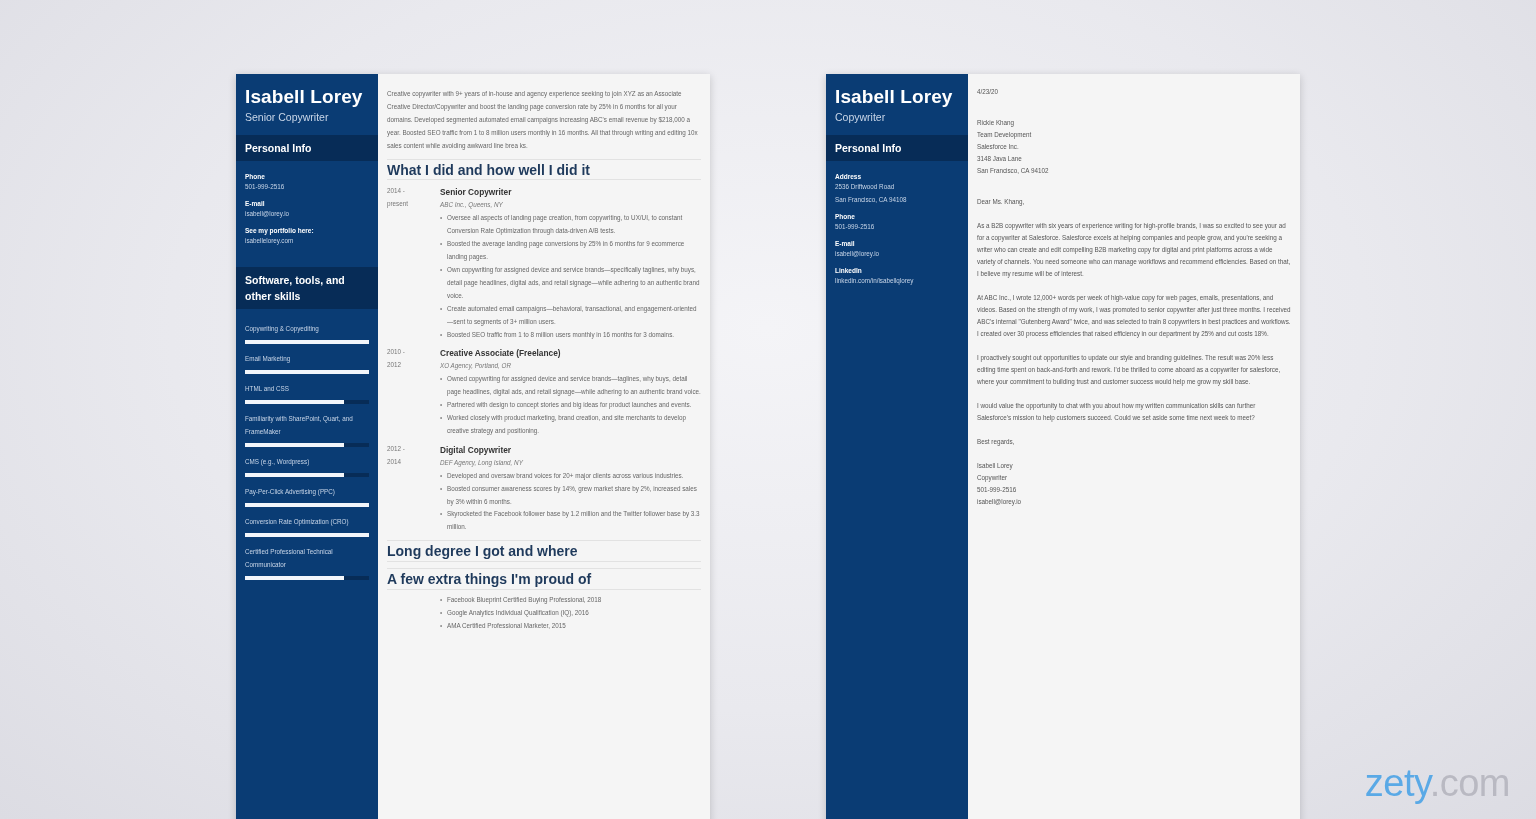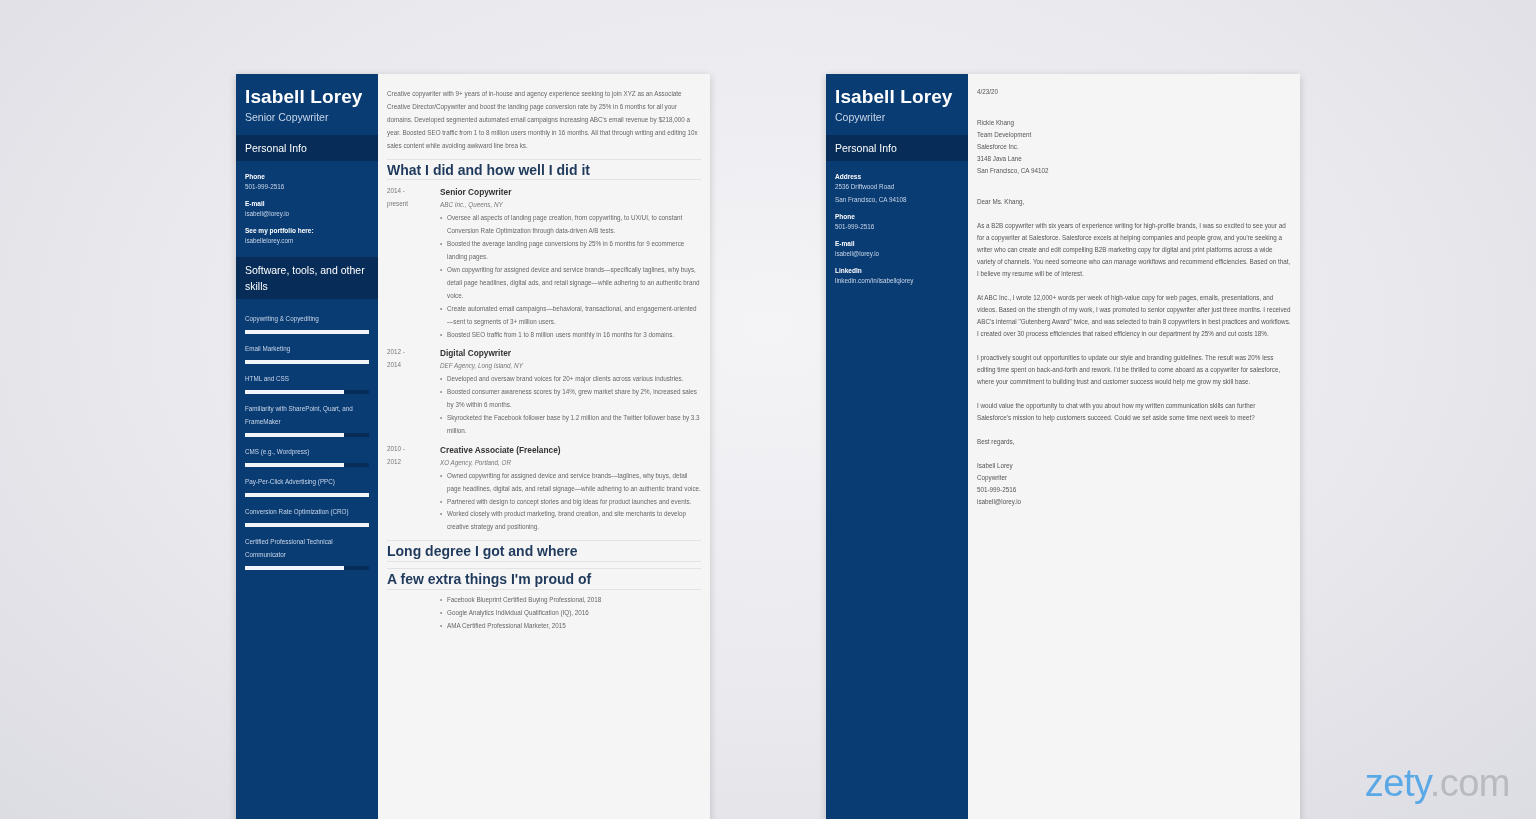--- a/index.html
+++ b/index.html
@@ -18,21 +18,21 @@
   .resume { left: 236px; width: 474px; }
   .cover  { left: 826px; width: 474px; }
   .sidebar {
     width: 142px; height: 100%; background: #0a3c74; color: #fff;
     flex-shrink: 0;
   }
   .sb-head { padding: 11px 9px 6px; }
   .sb-name { font-size: 19px; font-weight: bold; line-height: 23px; letter-spacing: 0.1px; }
   .sb-title { font-size: 10.5px; color: #c9d6e8; margin-top: 3px; }
   .sb-section {
-    background: #072c57; padding: 5px 9px; font-size: 10.5px; font-weight: normal;
+    background: #072c57; padding: 5px 9px; font-size: 10.5px; font-weight: bold;
     margin-top: 6px; line-height: 16px;
   }
   .sb-body { padding: 5px 9px 0; }
   .sb-label { font-size: 6.5px; font-weight: bold; margin-top: 7px; color: #fff; }
   .sb-value { font-size: 6.3px; color: #c9d6e8; margin-top: 4px; line-height: 12px; }
   .skill { margin-top: 8px; }
   .skill-name { font-size: 6.3px; color: #c9d6e8; line-height: 13px; }
   .bar-track { height: 4px; background: #072c57; margin-top: 5px; width: 124px; position: relative; }
   .bar-fill { height: 4px; background: #f2f6fb; position: absolute; left: 0; top: 0; }
 
@@ -75,21 +75,21 @@
     </div>
     <div class="sb-section">Personal Info</div>
     <div class="sb-body">
       <div class="sb-label">Phone</div>
       <div class="sb-value" style="margin-top:1px">501-999-2516</div>
       <div class="sb-label">E-mail</div>
       <div class="sb-value" style="margin-top:1px">isabell@lorey.io</div>
       <div class="sb-label">See my portfolio here:</div>
       <div class="sb-value" style="margin-top:1px">isabellelorey.com</div>
     </div>
-    <div class="sb-section" style="margin-top:10px">Software, tools, and other skills</div>
+    <div class="sb-section" style="margin-top:20px">Software, tools, and other skills</div>
     <div class="sb-body" id="skills">
         <div class="skill">
           <div class="skill-name">Copywriting &amp; Copyediting</div>
           <div class="bar-track">
             <div class="bar-fill" style="width: 100%;"></div>
           </div>
         </div>
         <div class="skill">
           <div class="skill-name">Email Marketing</div>
           <div class="bar-track">
@@ -151,45 +151,45 @@
               <li>Oversee all aspects of landing page creation, from copywriting, to UX/UI, to constant Conversion Rate Optimization through data-driven A/B tests.</li>
               <li>Boosted the average landing page conversions by 25% in 6 months for 9 ecommerce landing pages.</li>
               <li>Own copywriting for assigned device and service brands—specifically taglines, why buys, detail page headlines, digital ads, and retail signage—while adhering to an authentic brand voice.</li>
               <li>Create automated email campaigns—behavioral, transactional, and engagement-oriented—sent to segments of 3+ million users.</li>
               <li>Boosted SEO traffic from 1 to 8 million users monthly in 16 months for 3 domains.</li>
             </ul>
           </div>
         </div>
         <div class="job">
           <div class="job-date">
+            <div>2010 -</div>
+            <div>2012</div>
+          </div>
+          <div class="job-body">
+            <div class="job-title">Creative Associate (Freelance)</div>
+            <div class="job-co">XO Agency, Portland, OR</div>
+            <ul class="bullets">
+              <li>Owned copywriting for assigned device and service brands—taglines, why buys, detail page headlines, digital ads, and retail signage—while adhering to an authentic brand voice.</li>
+              <li>Partnered with design to concept stories and big ideas for product launches and events.</li>
+              <li>Worked closely with product marketing, brand creation, and site merchants to develop creative strategy and positioning.</li>
+            </ul>
+          </div>
+        </div>
+        <div class="job">
+          <div class="job-date">
             <div>2012 -</div>
             <div>2014</div>
           </div>
           <div class="job-body">
             <div class="job-title">Digital Copywriter</div>
             <div class="job-co">DEF Agency, Long Island, NY</div>
             <ul class="bullets">
               <li>Developed and oversaw brand voices for 20+ major clients across various industries.</li>
               <li>Boosted consumer awareness scores by 14%, grew market share by 2%, increased sales by 3% within 6 months.</li>
               <li>Skyrocketed the Facebook follower base by 1.2 million and the Twitter follower base by 3.3 million.</li>
-            </ul>
-          </div>
-        </div>
-        <div class="job">
-          <div class="job-date">
-            <div>2010 -</div>
-            <div>2012</div>
-          </div>
-          <div class="job-body">
-            <div class="job-title">Creative Associate (Freelance)</div>
-            <div class="job-co">XO Agency, Portland, OR</div>
-            <ul class="bullets">
-              <li>Owned copywriting for assigned device and service brands—taglines, why buys, detail page headlines, digital ads, and retail signage—while adhering to an authentic brand voice.</li>
-              <li>Partnered with design to concept stories and big ideas for product launches and events.</li>
-              <li>Worked closely with product marketing, brand creation, and site merchants to develop creative strategy and positioning.</li>
             </ul>
           </div>
         </div>
       </div>
     <div class="sec-title">Long degree I got and where</div>
     <div class="sec-title">A few extra things I'm proud of</div>
     <ul class="bullets extras" id="extras">
         <li>Facebook Blueprint Certified Buying Professional, 2018</li>
         <li>Google Analytics Individual Qualification (IQ), 2016</li>
         <li>AMA Certified Professional Marketer, 2015</li>

